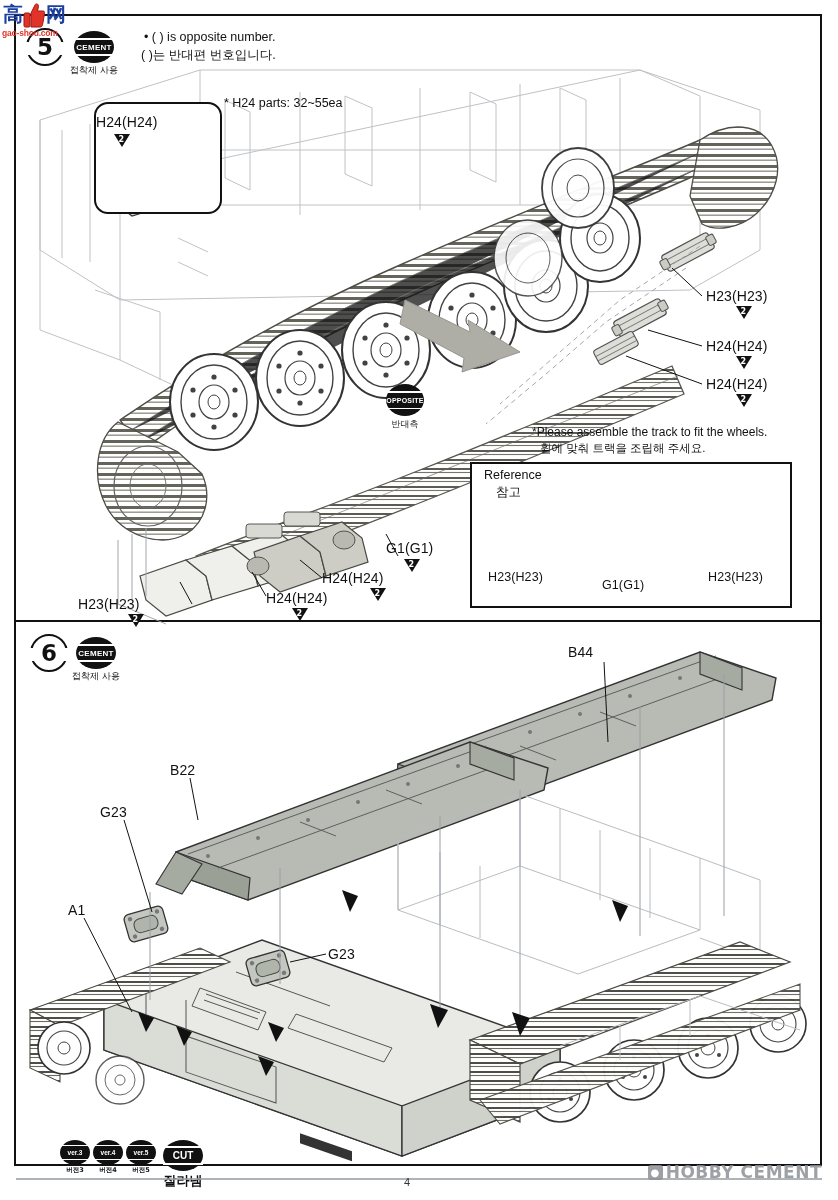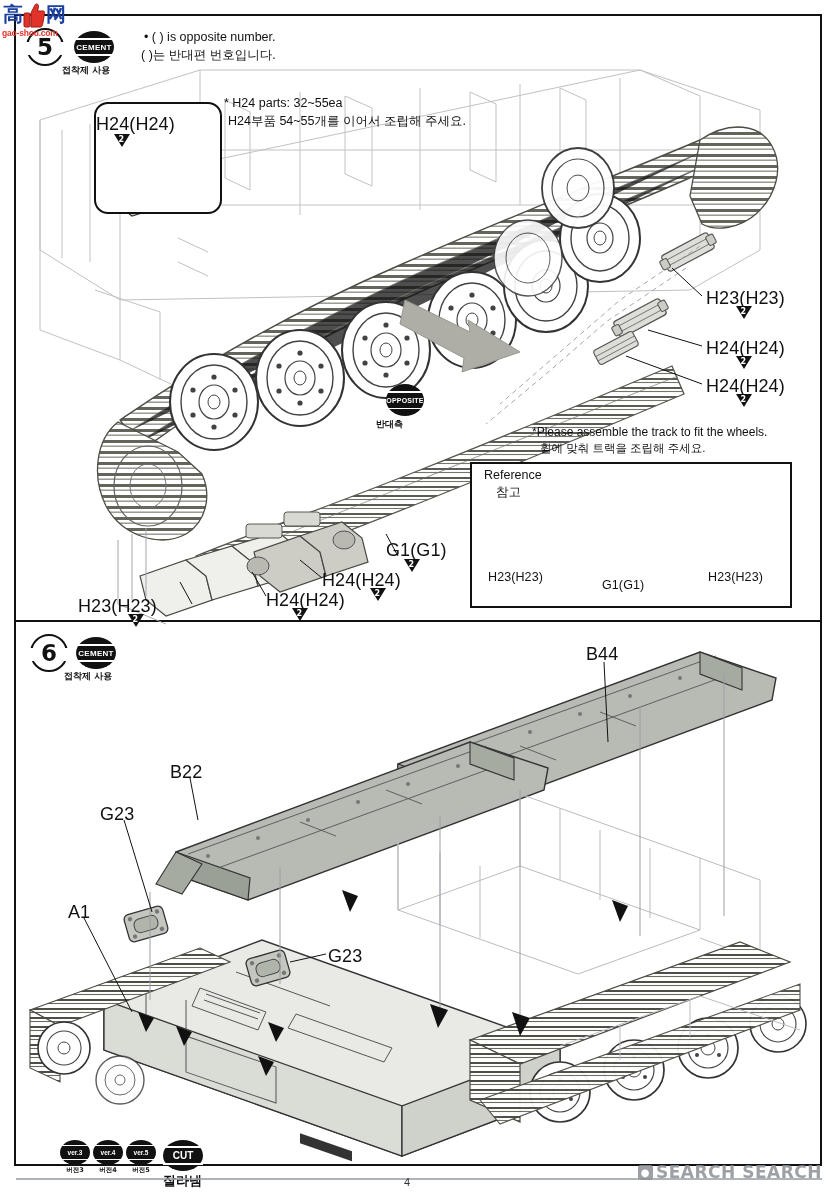--- a/index.html
+++ b/index.html
@@ -47,36 +47,36 @@
   .badge{
     position:absolute;width:40px;height:32px;border-radius:50%;
     background:#111;color:#fff;display:flex;align-items:center;justify-content:center;
     font-size:8px;font-weight:bold;letter-spacing:0.3px;
   }
   .badge .stripe{position:absolute;left:0;right:0;height:1.6px;background:#fff;}
   .badge .s1{top:7px;}
   .badge .s2{bottom:7px;}
   .badge span.lbl{position:relative;z-index:2;}
   .badge-kr{
-    position:absolute;font-size:9px;font-weight:bold;text-align:left;
+    position:absolute;font-size:9px;font-weight:normal;text-align:center;
     font-family:"DejaVu Sans",sans-serif;white-space:nowrap;
   }
 
   
   .note{position:absolute;font-size:12.5px;line-height:1.45;white-space:nowrap;}
 
   
   .inset{
     position:absolute;border:2px solid #111;border-radius:14px;background:#fff;
     box-sizing:border-box;
   }
 
   
   .plabel{
-    position:absolute;font-size:18px;white-space:nowrap;letter-spacing:0.1px;
+    position:absolute;font-size:14px;white-space:nowrap;letter-spacing:0.1px;
   }
   .plabel.sm{font-size:12.5px;}
   .tri{
     position:absolute;width:0;height:0;
     border-left:8px solid transparent;border-right:8px solid transparent;
     border-top:13px solid #111;
   }
   .tri b{
     position:absolute;left:-3.5px;top:-12px;color:#fff;font-size:8px;
     font-weight:bold;font-family:"DejaVu Sans",sans-serif;
@@ -103,21 +103,21 @@
   .verb{position:relative;width:30px;text-align:center;}
   .verb .disc{
     width:30px;height:25px;border-radius:50%;background:#111;color:#fff;
     display:flex;align-items:center;justify-content:center;font-size:6.5px;font-weight:bold;
     position:relative;
   }
   .verb .disc .stripe{position:absolute;left:0;right:0;height:1.3px;background:#fff;}
   .verb .disc .s1{top:5px;} .verb .disc .s2{bottom:5px;}
   .verb .disc span.lbl{position:relative;z-index:2;}
   .verb .kr{font-size:6.5px;font-weight:bold;margin-top:1px;font-family:"DejaVu Sans",sans-serif;}
-  .cutb{position:relative;width:40px;text-align:left;margin-left:4px;}
+  .cutb{position:relative;width:40px;text-align:center;margin-left:4px;}
   .cutb .disc{
     width:40px;height:31px;border-radius:50%;background:#111;color:#fff;
     display:flex;align-items:center;justify-content:center;font-size:10px;font-weight:bold;
     position:relative;
   }
   .cutb .disc .stripe{position:absolute;left:0;right:0;height:1.6px;background:#fff;}
   .cutb .disc .s1{top:6px;} .cutb .disc .s2{bottom:6px;}
   .cutb .disc span.lbl{position:relative;z-index:2;}
   .cutb .kr{font-size:13px;font-weight:bold;margin-top:1px;font-family:Liberation Mono, monospace;}
 
@@ -647,21 +647,20 @@
     <span class="stripe s1"></span>
       <span class="stripe s2"></span>
     <span class="lbl">CEMENT</span>
   </div>
   <div class="badge-kr" style="left:62px;top:64px;width:64px;">접착제 사용</div>
 
   <div class="note" style="left:144px;top:28px;">• (  ) is opposite number.</div>
   <div class="note kr" style="left:141px;top:46px;">(  )는 반대편 번호입니다.</div>
 
   <div class="note" style="left:224px;top:94px;">* H24 parts: 32~55ea</div>
-  <div class="note kr" style="left:228px;top:112px;">H24부품 54~55개를 이어서 조립해 주세요.</div>
 
   <div class="inset" style="left:94px;top:102px;width:128px;height:112px;"></div>
   <div class="plabel" style="left:96px;top:114px;">H24(H24)</div>
   <div class="tri" style="left:114px;top:134px;">
     <b>2</b>
   </div>
 
   <div class="plabel" style="left:706px;top:288px;">H23(H23)</div>
   <div class="tri" style="left:736px;top:306px;">
     <b>2</b>
@@ -729,21 +728,21 @@
 
   <div class="stepnum" style="left:30px;top:634px;">6</div>
 
   <div class="badge" style="left:76px;top:637px;">
     <span class="stripe s1"></span>
       <span class="stripe s2"></span>
     <span class="lbl">CEMENT</span>
   </div>
   <div class="badge-kr" style="left:64px;top:670px;width:64px;">접착제 사용</div>
 
-  <div class="plabel" style="left:586px;top:644px;">B44</div>
+  <div class="plabel" style="left:568px;top:644px;">B44</div>
   <div class="plabel" style="left:170px;top:762px;">B22</div>
   <div class="plabel" style="left:100px;top:804px;">G23</div>
   <div class="plabel" style="left:328px;top:946px;">G23</div>
   <div class="plabel" style="left:68px;top:902px;">A1</div>
 
   <svg style="position:absolute;left:0;top:0;width:838px;height:1200px;pointer-events:none;">
     <g stroke="#111" stroke-width="1" fill="none">
       <path d="M604 662 L608 742"></path>
       <path d="M190 778 L198 820"></path>
       <path d="M124 820 L152 912"></path>
@@ -784,16 +783,16 @@
         <span class="lbl">CUT</span>
       </div>
       <div class="kr">잘라냄</div>
     </div>
   </div>
 
   <div class="hsline"></div>
   <div class="pagenum">4</div>
   <div class="hs">
     <span class="mark">●</span>
-    <span>SEARCH SEARCH</span>
+    <span>HOBBY CEMENT</span>
   </div>
 
 </div>
 
 </body></html>

